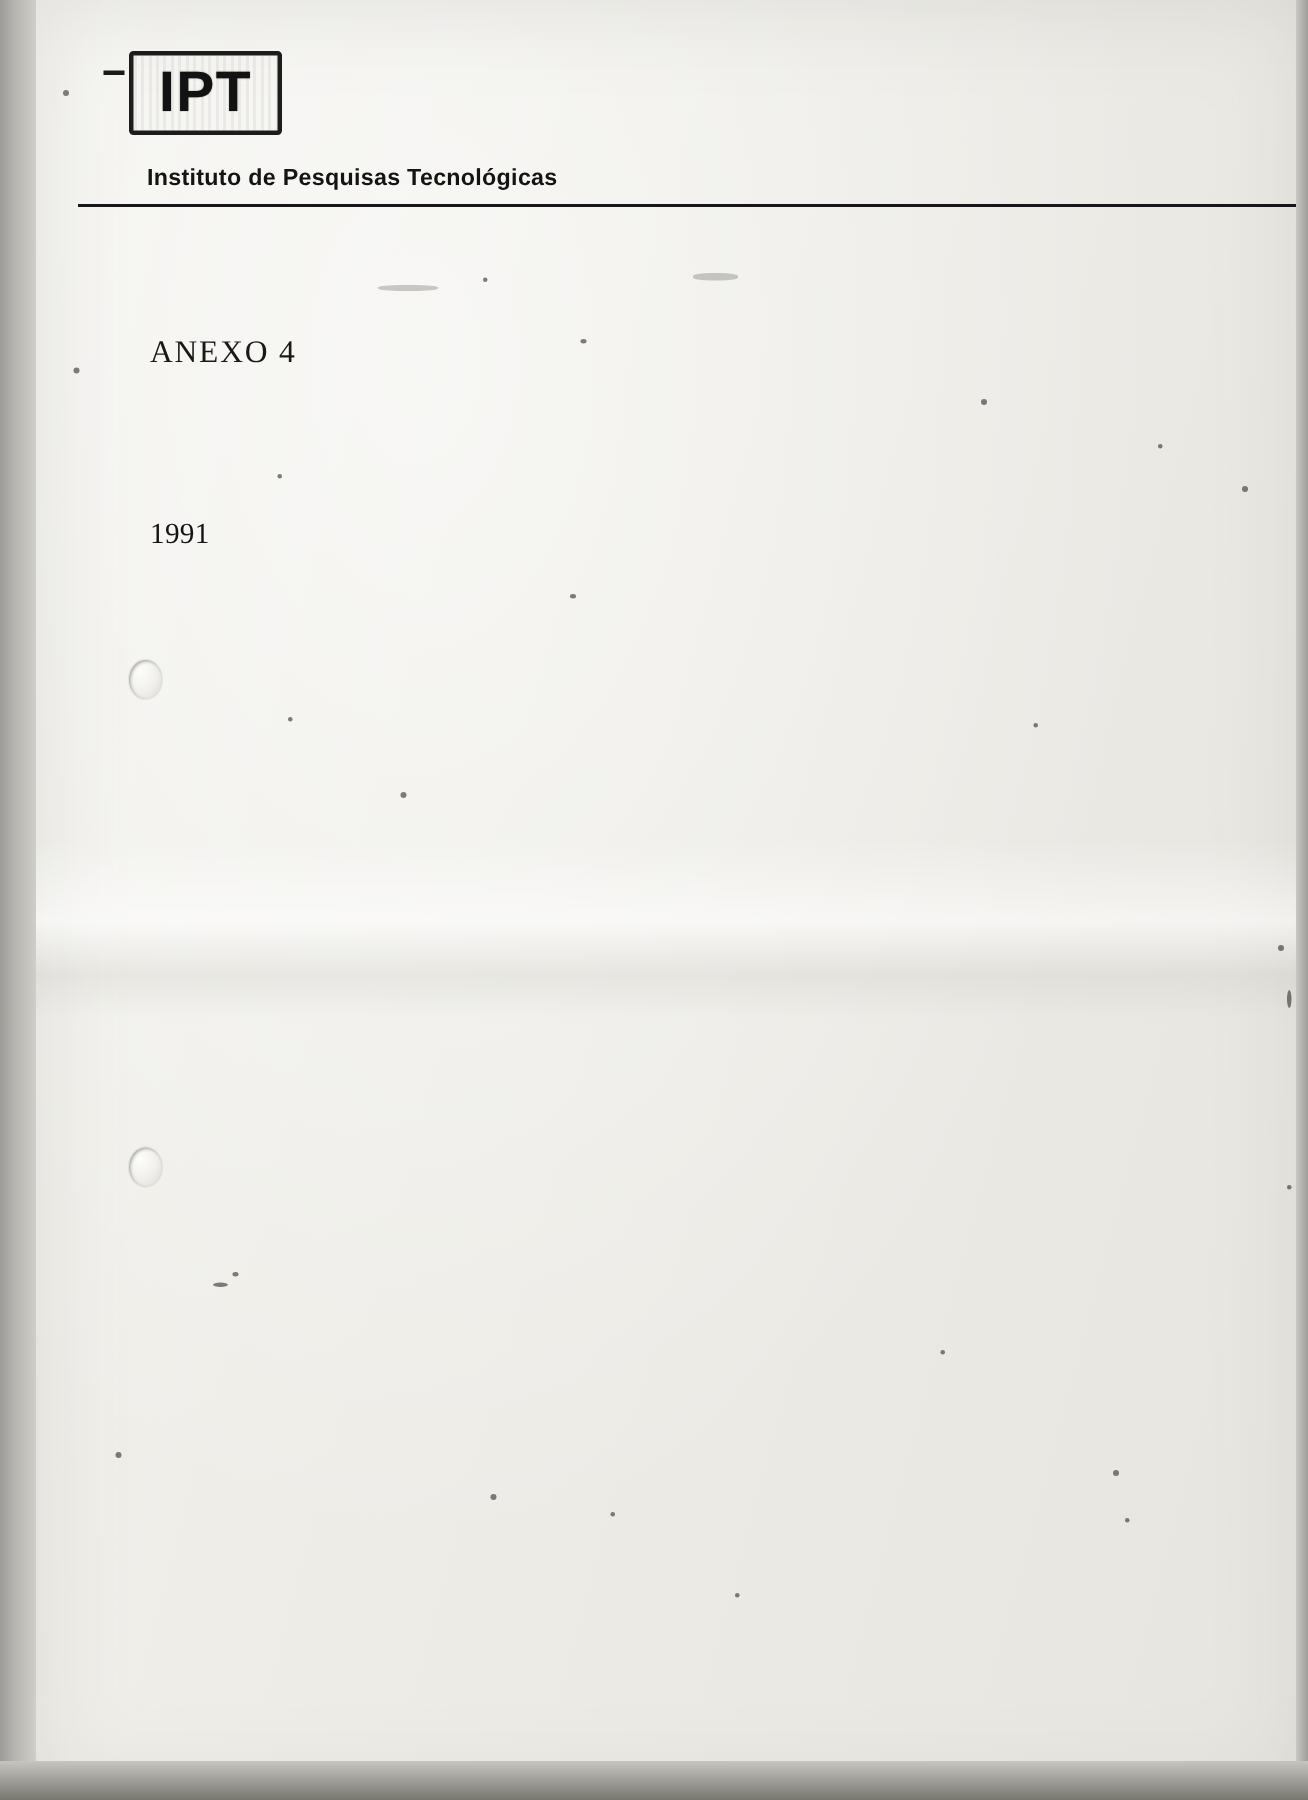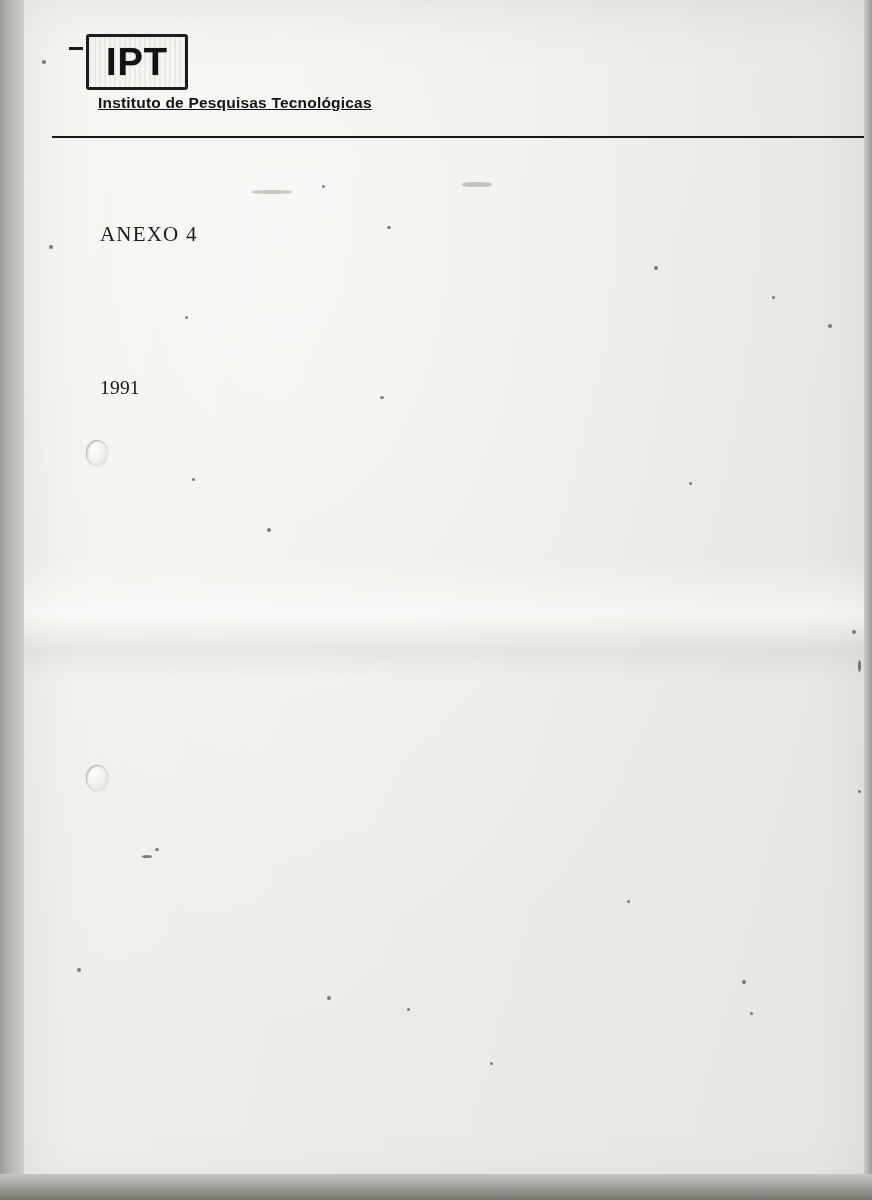--- a/index.html
+++ b/index.html
@@ -93,29 +93,28 @@
   }
   .logo-tick {
     position: absolute;
     left: -20px;
     top: 10px;
     width: 14px;
     height: 3px;
     background: #1b1b1b;
   }
   .institute-name {
-    margin-top: 4px;
+    margin-top: 20px;
     margin-left: 18px;
     font-family: "Liberation Sans", sans-serif;
     font-weight: bold;
     font-size: 15.5px;
     letter-spacing: 0.2px;
     color: #141414;
     white-space: nowrap;
-    text-decoration: underline;
   }
   .rule {
     position: absolute;
     left: 30px;
     top: 136px;
     width: 812px;
     height: 2px;
     background: #17171a;
   }
 
@@ -135,21 +134,20 @@
     top: 344px;
     width: 630px;
     font-family: "Liberation Serif", serif;
     font-size: 19.5px;
     line-height: 1.35;
     color: #141414;
     letter-spacing: 0.2px;
   }
   .subject .year {
     display: block;
-    margin-top: 31px;
   }
 
   
   .hole {
     position: absolute;
     width: 22px;
     height: 26px;
     border-radius: 50%;
     background: radial-gradient(ellipse at 35% 30%, #fdfdfb 0%, #f0efec 55%, #d8d7d2 100%);
     box-shadow: inset 1px 1px 2px rgba(120,118,112,0.55), 0 0 1px rgba(120,118,112,0.6);

